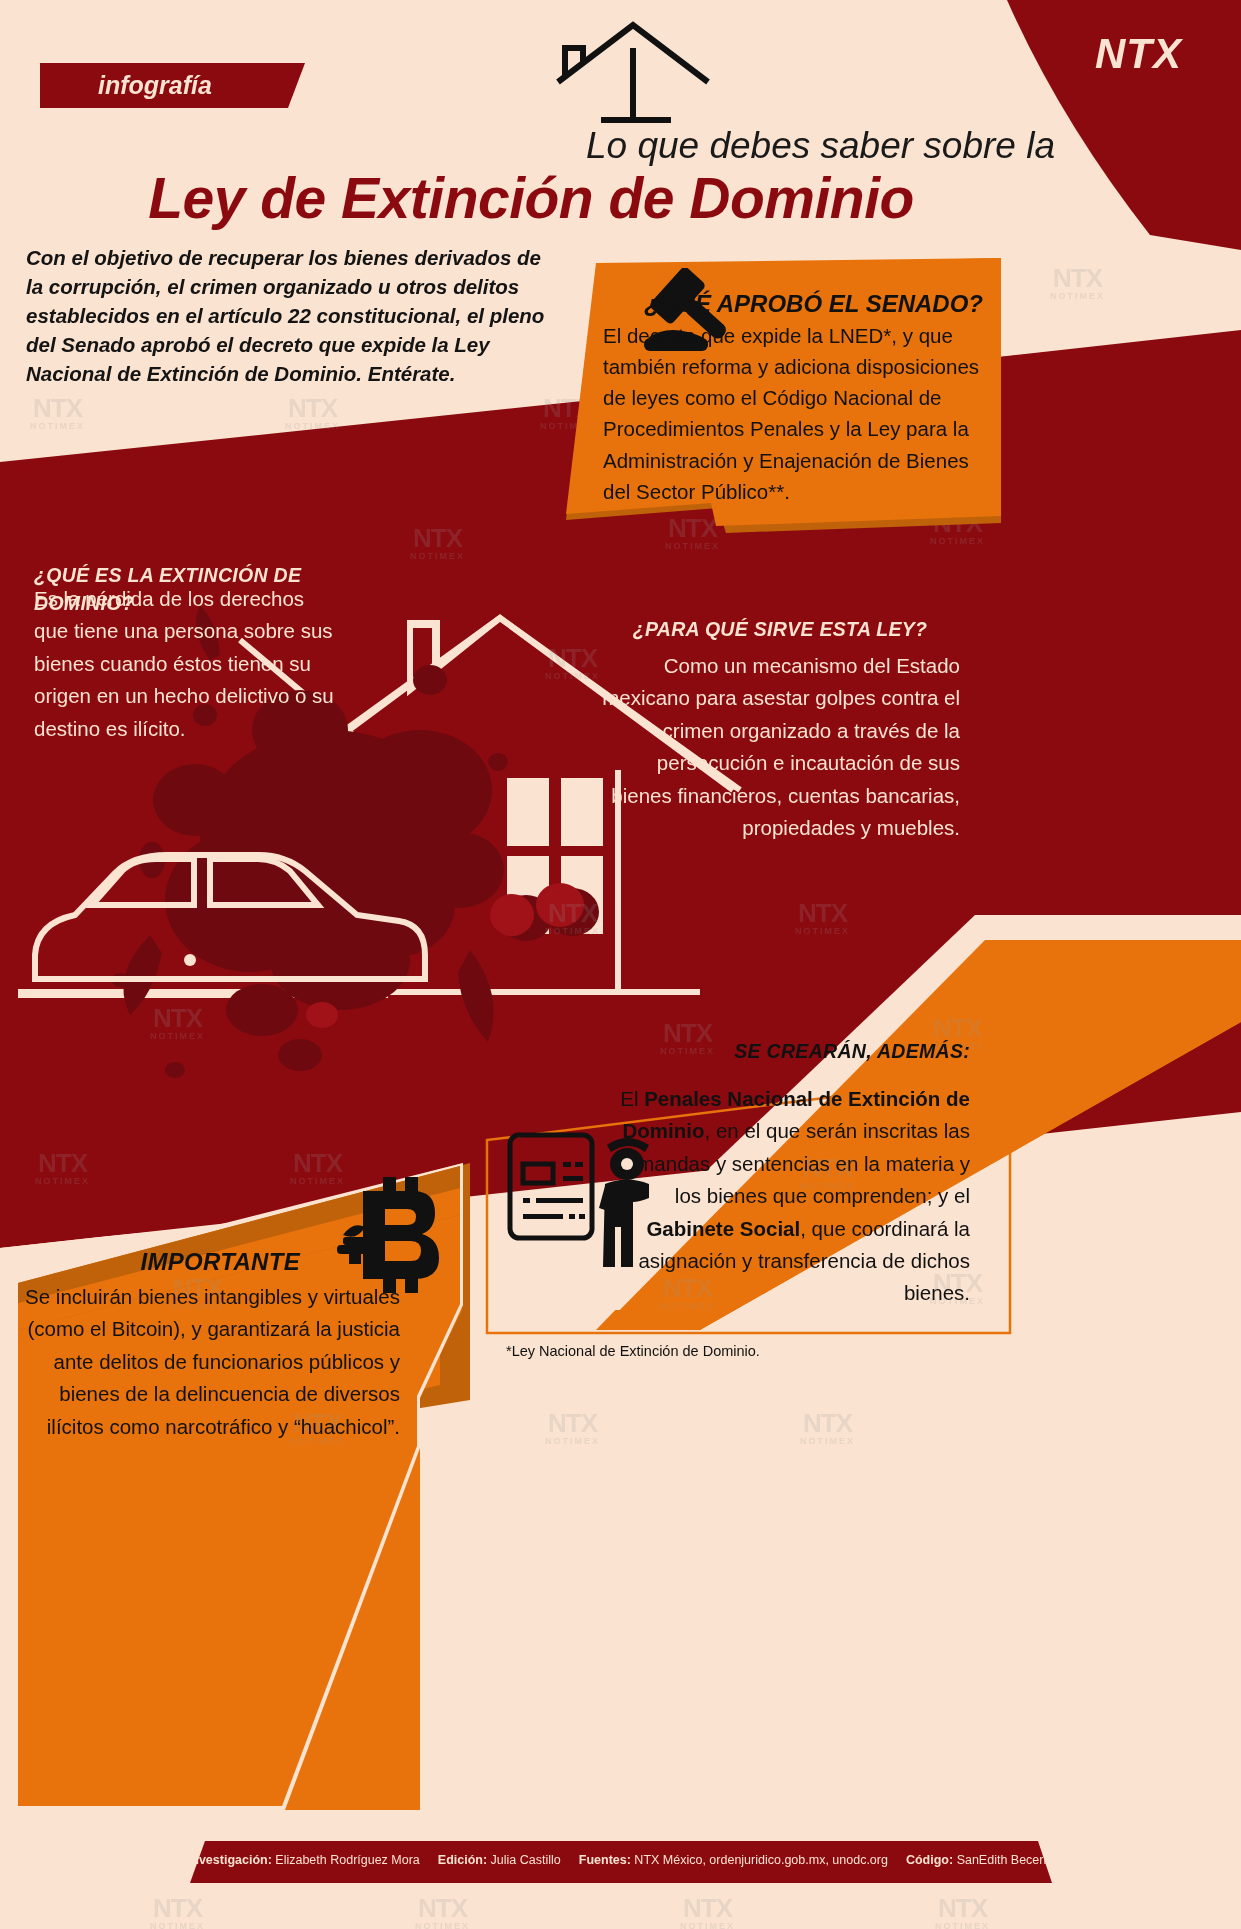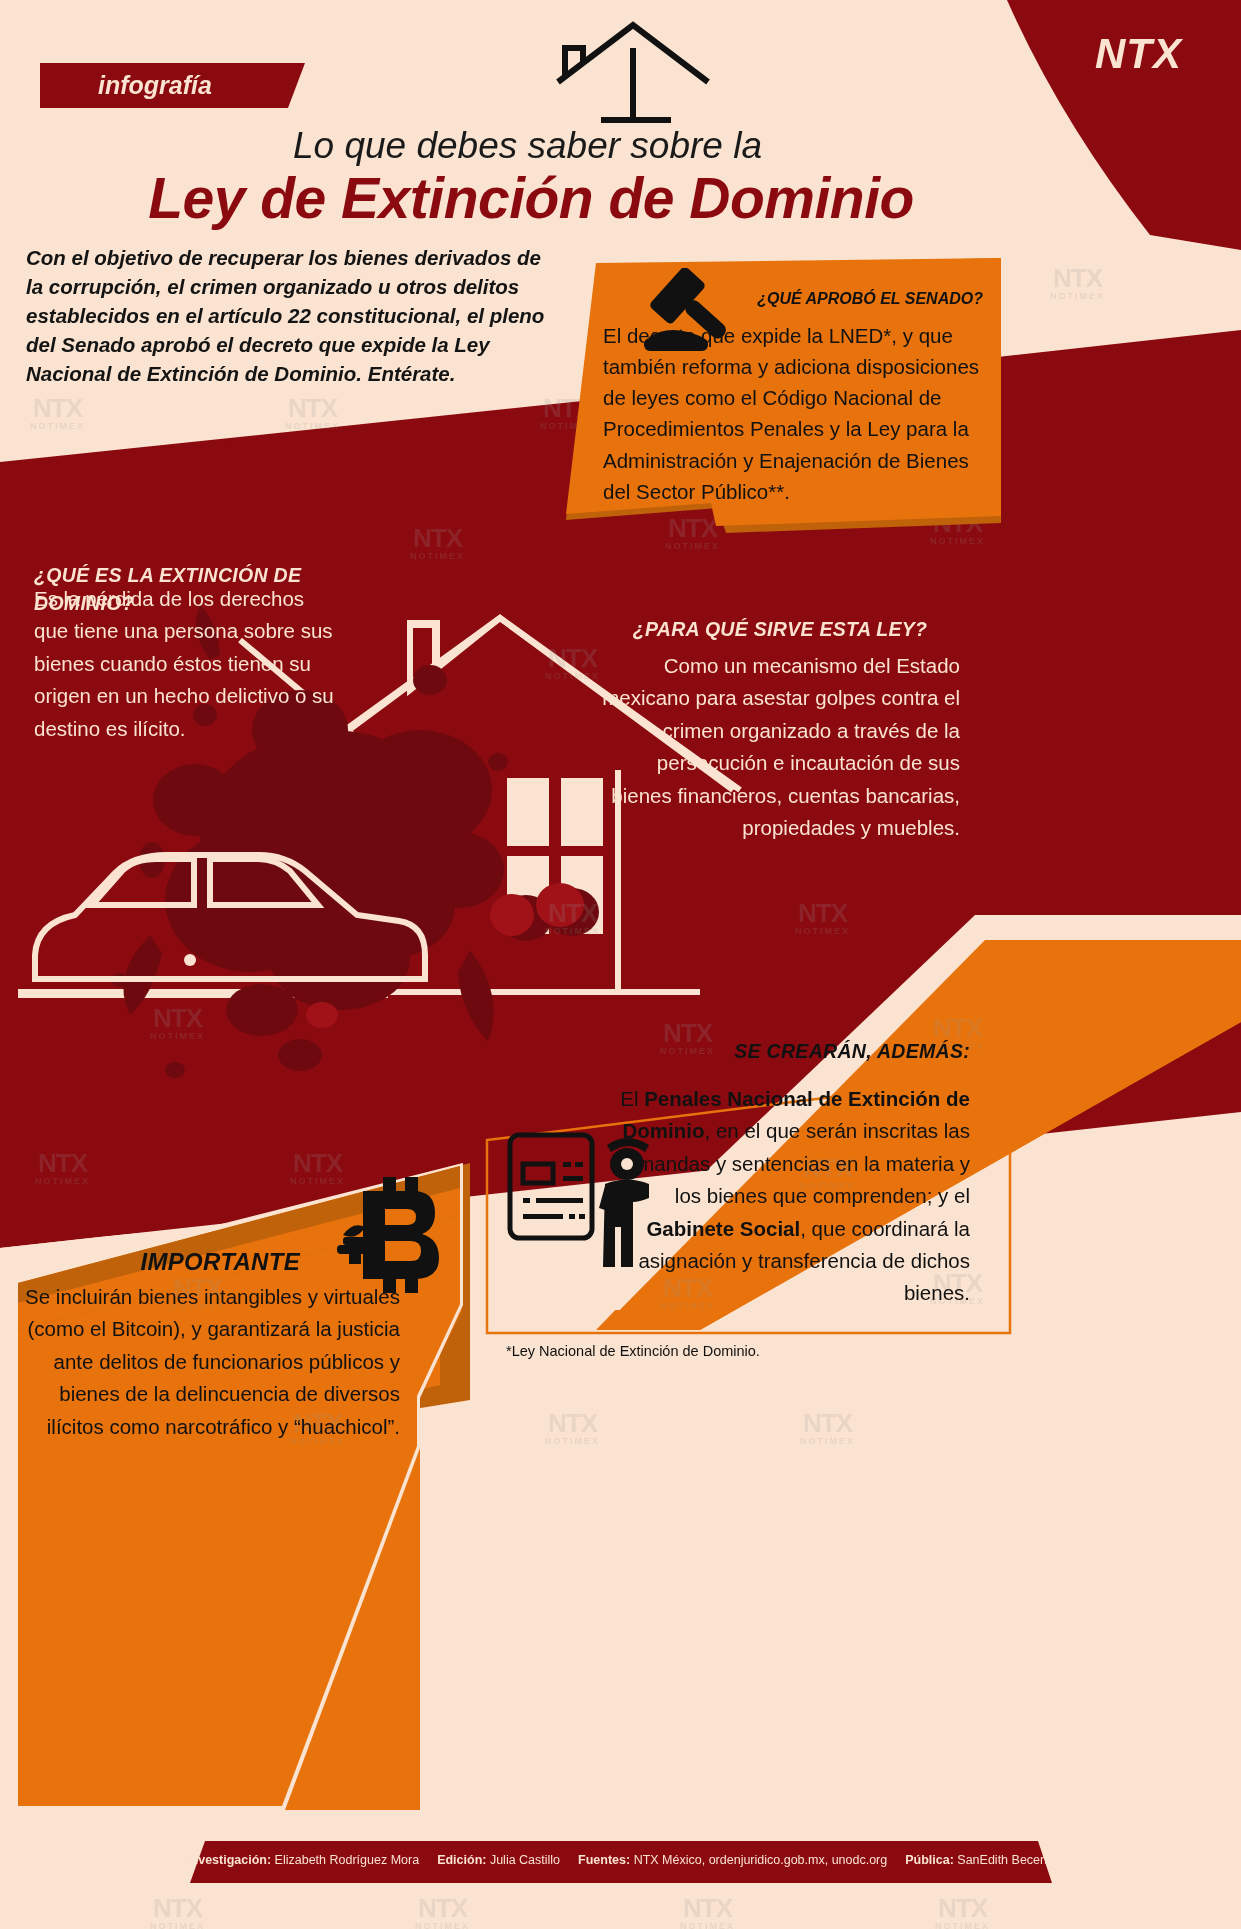--- a/index.html
+++ b/index.html
@@ -46,21 +46,21 @@
     left: 40px; top: 63px;
     width: 265px; height: 45px;
   }
   #infografia-badge .lbl {
     position:absolute; left: 58px; top: 8px;
     font-size: 25px; font-style: italic; font-weight: 800;
     color: #fae3d0; font-family:"Liberation Sans", sans-serif;
   }
   #kicker {
     left: 0; top: 125px; width: 1055px;
-    text-align: center;
+    text-align: right;
     font-size: 37px; font-style: italic; font-weight: 400;
     color: #1a1a1a;
     font-family: "Liberation Sans", sans-serif;
   }
   #title {
     left: 0; top: 165px; width: 1030px;
     text-align: center;
     font-size: 57px; font-style: italic; font-weight: 800;
     color: #8b0a10;
     letter-spacing: -0.5px;
@@ -73,21 +73,21 @@
     color: #141414; line-height: 1.42;
     font-family: "Liberation Sans", sans-serif;
   }
 
   
   #senate-card {
     left: 566px; top: 258px; width: 435px; height: 275px;
   }
   #senate-head {
     position:absolute; right: 18px; top: 32px;
-    font-size: 16px; font-weight: 800; font-style: italic; color:#111;
+    font-size: 24px; font-weight: 800; font-style: italic; color:#111;
     font-family:"Liberation Sans", sans-serif;
   }
   #senate-body {
     position:absolute; right: 18px; top: 62px; width: 380px;
     font-size: 20.5px; color:#111; line-height: 1.52;
     font-family:"Liberation Sans", sans-serif;
   }
   #gavel-icon { position:absolute; left: 72px; top: 10px; }
 
   
@@ -492,16 +492,16 @@
     </g>
   </svg>
   <div class="abs" id="imp-head">IMPORTANTE</div>
   <div class="abs" id="imp-body">Se incluirán bienes intangibles y virtuales (como el Bitcoin), y garantizará la justicia ante delitos de funcionarios públicos y bienes de la delincuencia de diversos ilícitos como narcotráfico y “huachicol”.</div>
 
   <div class="abs" id="footnotes">
     <div>*Ley Nacional de Extinción de Dominio.</div>
   </div>
 
   <div class="abs" id="credits-bar">
-    <div id="credits-text"><b>Investigación:</b> Elizabeth Rodríguez Mora<span class="sep"></span><b>Edición:</b> Julia Castillo<span class="sep"></span><b>Fuentes:</b> NTX México, ordenjuridico.gob.mx, unodc.org<span class="sep"></span><b>Pública:</b> SanEdith Becerril</div>
+    <div id="credits-text"><b>Investigación:</b> Elizabeth Rodríguez Mora<span class="sep"></span><b>Edición:</b> Julia Castillo<span class="sep"></span><b>Fuentes:</b> NTX México, ordenjuridico.gob.mx, unodc.org<span class="sep"></span><b>Código:</b> SanEdith Becerril</div>
   </div>
 
 </div>
 
 </body></html>

